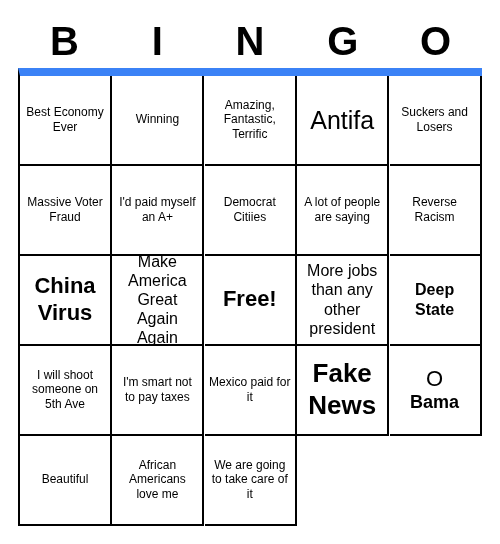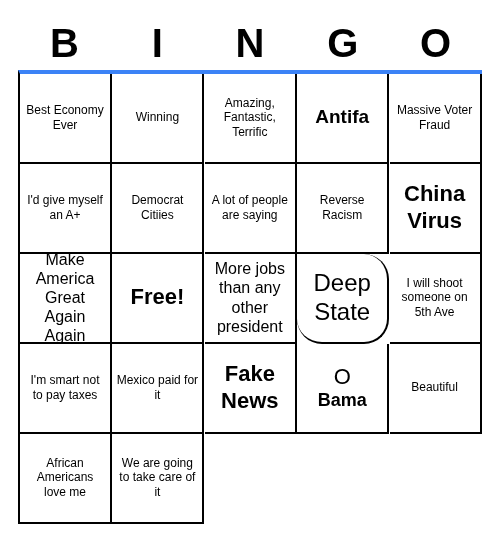--- a/index.html
+++ b/index.html
@@ -26,56 +26,55 @@
       width: 88px;
       text-align: center;
       font-size: 40px;
       font-weight: bold;
       color: #000;
     }
     .bingo-grid {
       display: grid;
       grid-template-columns: repeat(5, 1fr);
       border-left: 2px solid #000;
-      border-top: 4px solid #3b82f6;
+      border-top: 8px solid #3b82f6;
     }
     .bingo-cell {
       border-right: 2px solid #000;
       border-bottom: 2px solid #000;
       width: 92px;
       height: 90px;
       display: flex;
       justify-content: center;
       align-items: center;
       text-align: center;
       padding: 4px;
       font-size: 12px;
       color: #000;
       line-height: 1.2;
     }
     .bingo-cell.large-text {
-      font-size: 19px;
-      font-weight: bold;
+      font-size: 25px;
+      font-weight: normal;
     }
     .bingo-cell.free-cell {
       font-size: 22px;
       font-weight: bold;
     }
     .bingo-cell.china-virus {
       font-size: 22px;
       font-weight: bold;
     }
     .bingo-cell.fake-news {
-      font-size: 22px;
+      font-size: 26px;
       font-weight: bold;
     }
     .bingo-cell.deep-state {
-      font-size: 24px;
-      font-weight: normal;
-      border-radius: 25px;
+      font-size: 16px;
+      font-weight: bold;
     }
     .obama-cell {
       display: flex;
       flex-direction: column;
       align-items: center;
       justify-content: center;
     }
     .obama-o {
       font-size: 22px;
       font-weight: normal;
@@ -99,23 +98,24 @@
     <div class="bingo-header-letter">N</div>
     <div class="bingo-header-letter">G</div>
     <div class="bingo-header-letter">O</div>
   </div>
   <div class="bingo-grid">
 
     <div class="bingo-cell">Best Economy Ever</div>
     <div class="bingo-cell">Winning</div>
     <div class="bingo-cell">Amazing, Fantastic, Terrific</div>
     <div class="bingo-cell large-text">Antifa</div>
+    <div class="bingo-cell">Suckers and Losers</div>
 
     <div class="bingo-cell">Massive Voter Fraud</div>
-    <div class="bingo-cell">I'd give myself an A+</div>
+    <div class="bingo-cell">I'd paid myself an A+</div>
     <div class="bingo-cell">Democrat Citiies</div>
     <div class="bingo-cell">A lot of people are saying</div>
     <div class="bingo-cell">Reverse Racism</div>
 
     <div class="bingo-cell china-virus">China Virus</div>
     <div class="bingo-cell small-text">Make America Great Again Again</div>
     <div class="bingo-cell free-cell">Free!</div>
 
     <div class="bingo-cell small-text">More jobs than any other president</div>
     <div class="bingo-cell deep-state">Deep State</div>

